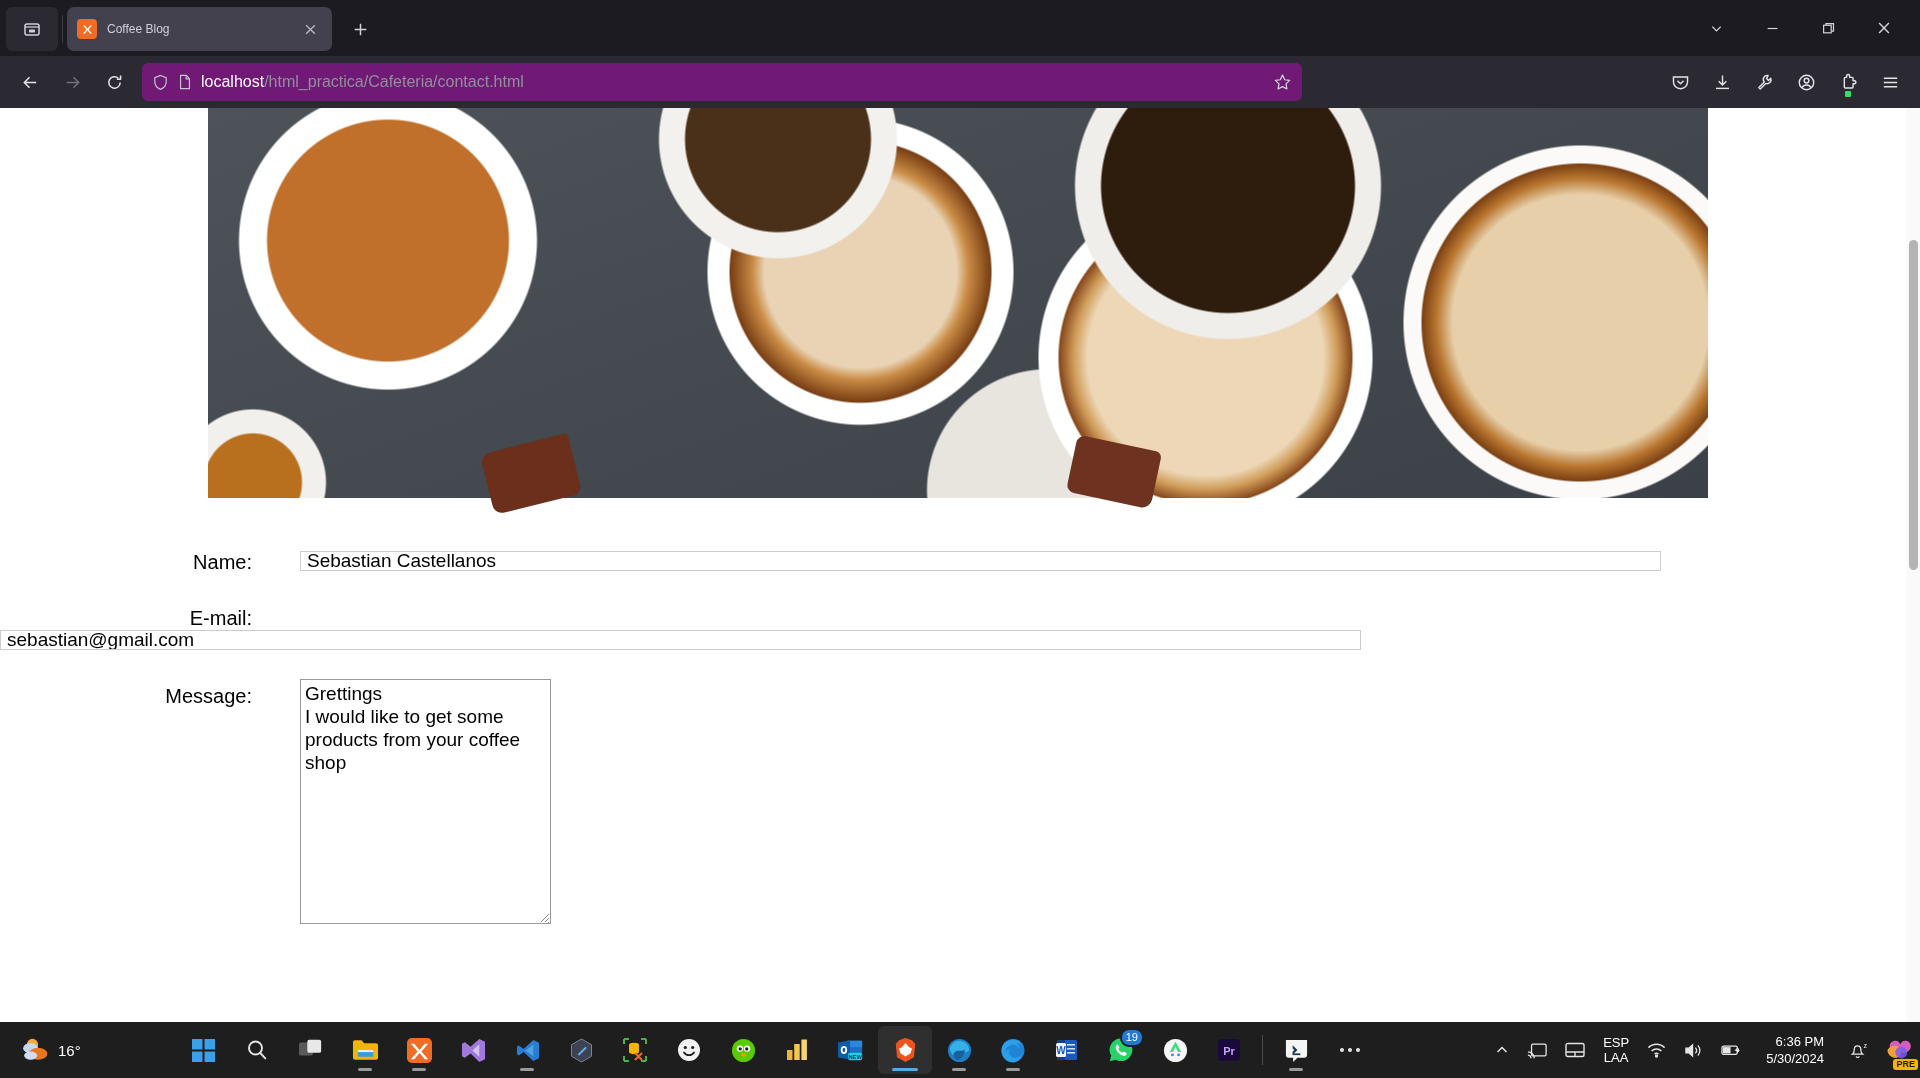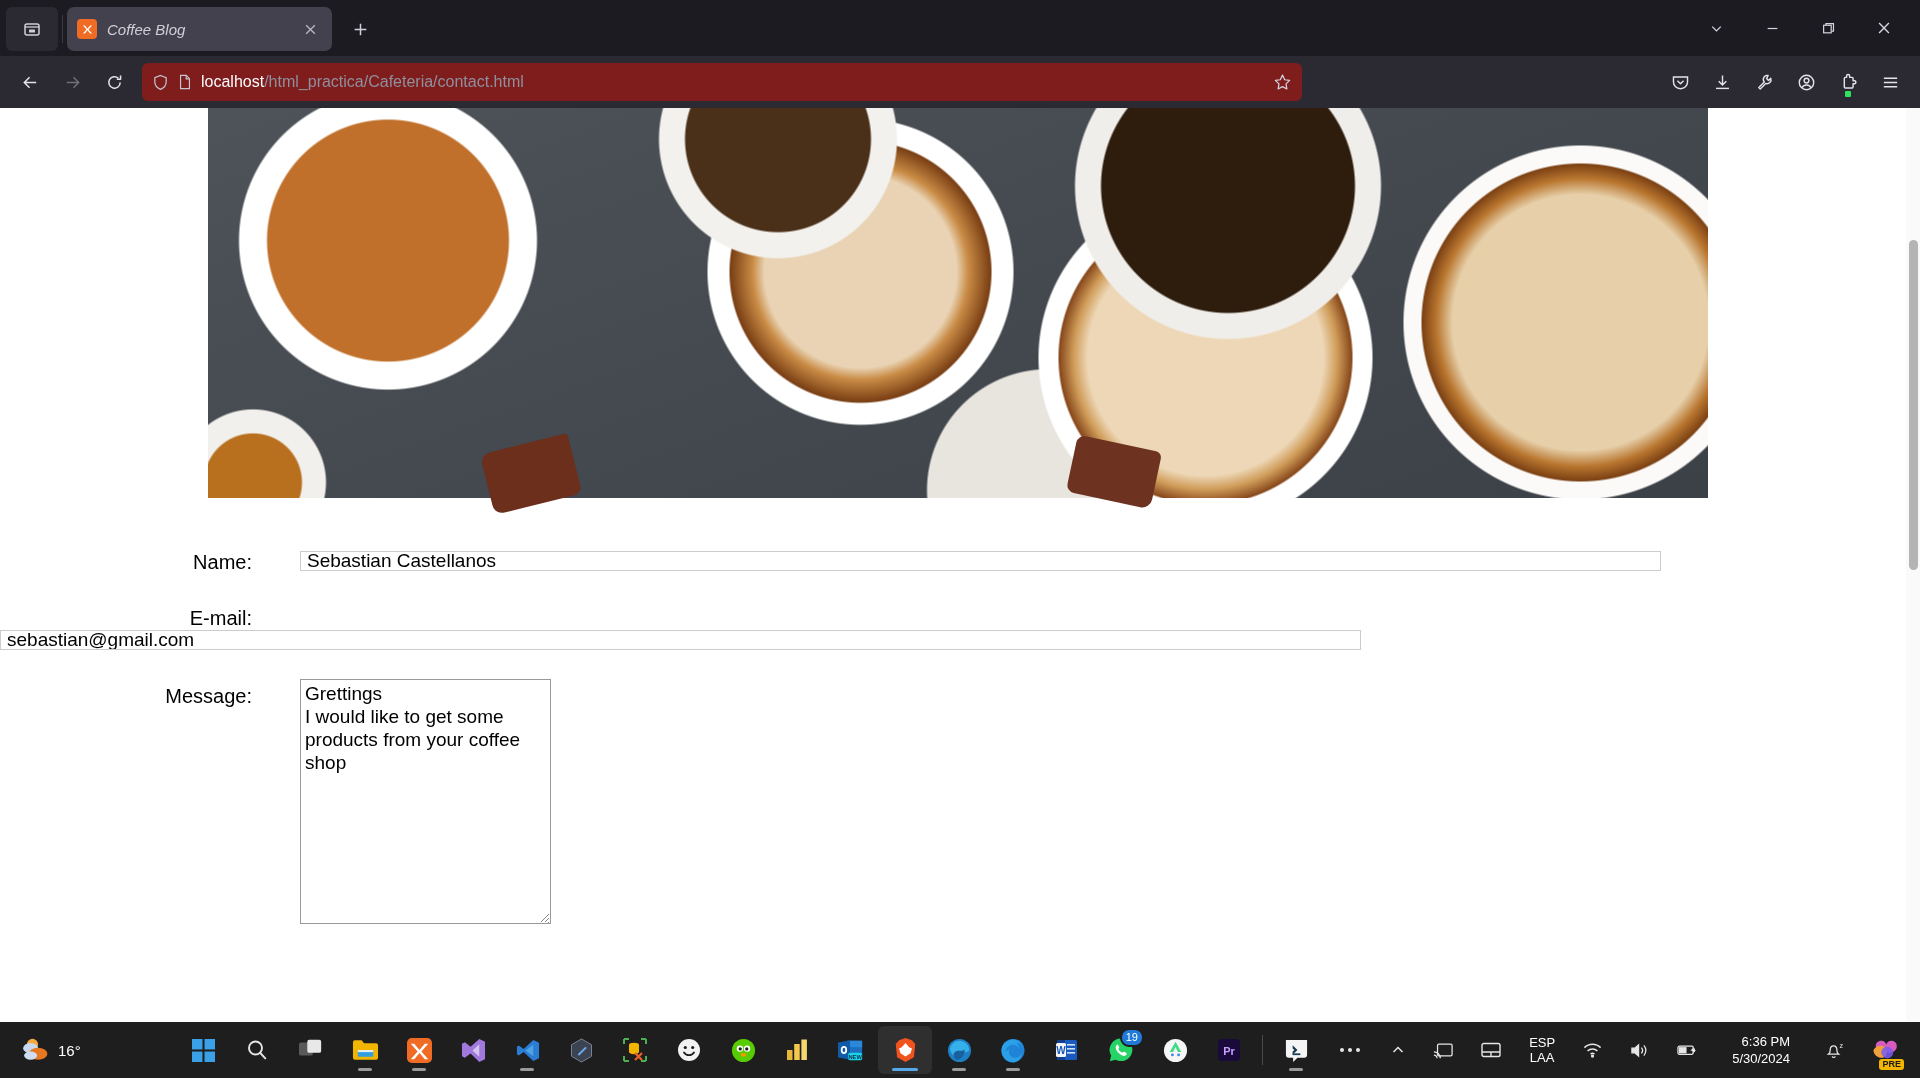--- a/index.html
+++ b/index.html
@@ -28,41 +28,41 @@
     height: 44px; width: 265px; background: #42414d; border-radius: 7px;
     display: flex; align-items: center; padding: 0 10px; margin-bottom: 5px;
     gap: 10px;
   }
   .tab-favicon {
     width: 20px; height: 20px; border-radius: 4px; background: #f06c24;
     display: flex; align-items: center; justify-content: center;
     flex: 0 0 auto;
   }
   .tab-title {
-    flex: 1; color: #cfcfd8; font-size: 15px; white-space: nowrap;
-    overflow: hidden; text-overflow: ellipsis; font-style: italic;
+    flex: 1; color: #cfcfd8; font-size: 12px; white-space: nowrap;
+    overflow: hidden; text-overflow: ellipsis;
   }
   .tab-close { width: 24px; height: 24px; display:flex; align-items:center; justify-content:center; border-radius:4px; }
   .newtab {
     width: 36px; height: 36px; margin: 0 0 9px 10px;
     display: flex; align-items: center; justify-content: center; border-radius: 5px;
   }
   .win-controls { margin-left: auto; display: flex; align-items: center; height: 56px; }
   .win-btn { width: 56px; height: 44px; display: flex; align-items: center; justify-content: center; }
 
   .navbar {
     height: 52px; background: #2b2a33; display: flex; align-items: center;
     padding: 0 10px; gap: 2px;
   }
   .nav-icon-btn {
     width: 40px; height: 36px; display: flex; align-items: center; justify-content: center;
     border-radius: 5px; flex: 0 0 auto;
   }
   .urlbar {
-    flex: 1; height: 38px; background: #7f1d1d; border-radius: 6px;
+    flex: 1; height: 38px; background: #701a75; border-radius: 6px;
     display: flex; align-items: center; padding: 0 10px; margin: 0 8px 0 6px;
     gap: 8px; max-width: 1160px;
   }
   .url-text { flex: 1; font-size: 16px; color: #8f8f9d; white-space: nowrap; overflow: hidden; }
   .url-text b { color: #fbfbfe; font-weight: normal; }
   .toolbar-right { display: flex; align-items: center; gap: 2px; margin-left: auto; }
   .ext-dot {
     width: 6px; height: 6px; background: #30e060; border-radius: 1px;
     position: absolute; bottom: 3px; left: 50%; transform: translateX(-50%);
   }
@@ -150,21 +150,21 @@
     position: absolute; bottom: 3px; left: 50%; transform: translateX(-50%);
     width: 14px; height: 3px; border-radius: 2px; background: #9a9a9a;
   }
   .tb-underline.wide { width: 26px; background: #56a9e8; }
   .tb-badge {
     position: absolute; top: 2px; right: 4px; background: #1f7ad8; color: #fff;
     font-size: 11px; border-radius: 9px; padding: 1px 4px; min-width: 18px;
     text-align: center; line-height: 13px; border: 2px solid #1e1e1e;
   }
   .tb-sep { width: 1px; height: 30px; background: #4a4a4a; margin: 0 6px; }
-  .tray { margin-left: auto; display: flex; align-items: center; gap: 12px; padding-right: 14px; }
+  .tray { margin-left: auto; display: flex; align-items: center; gap: 2px; }
   .tray-item { height: 48px; display: flex; align-items: center; justify-content: center; padding: 0 8px; border-radius: 5px; }
   .tray-lang { color: #fff; font-size: 13px; line-height: 15px; text-align: center; }
   .tray-clock { color: #fff; font-size: 13px; line-height: 17px; text-align: right; padding: 0 6px; }
 </style>
 </head>
 <body>
 
 <div class="browser">
 
   <div class="tabstrip">

